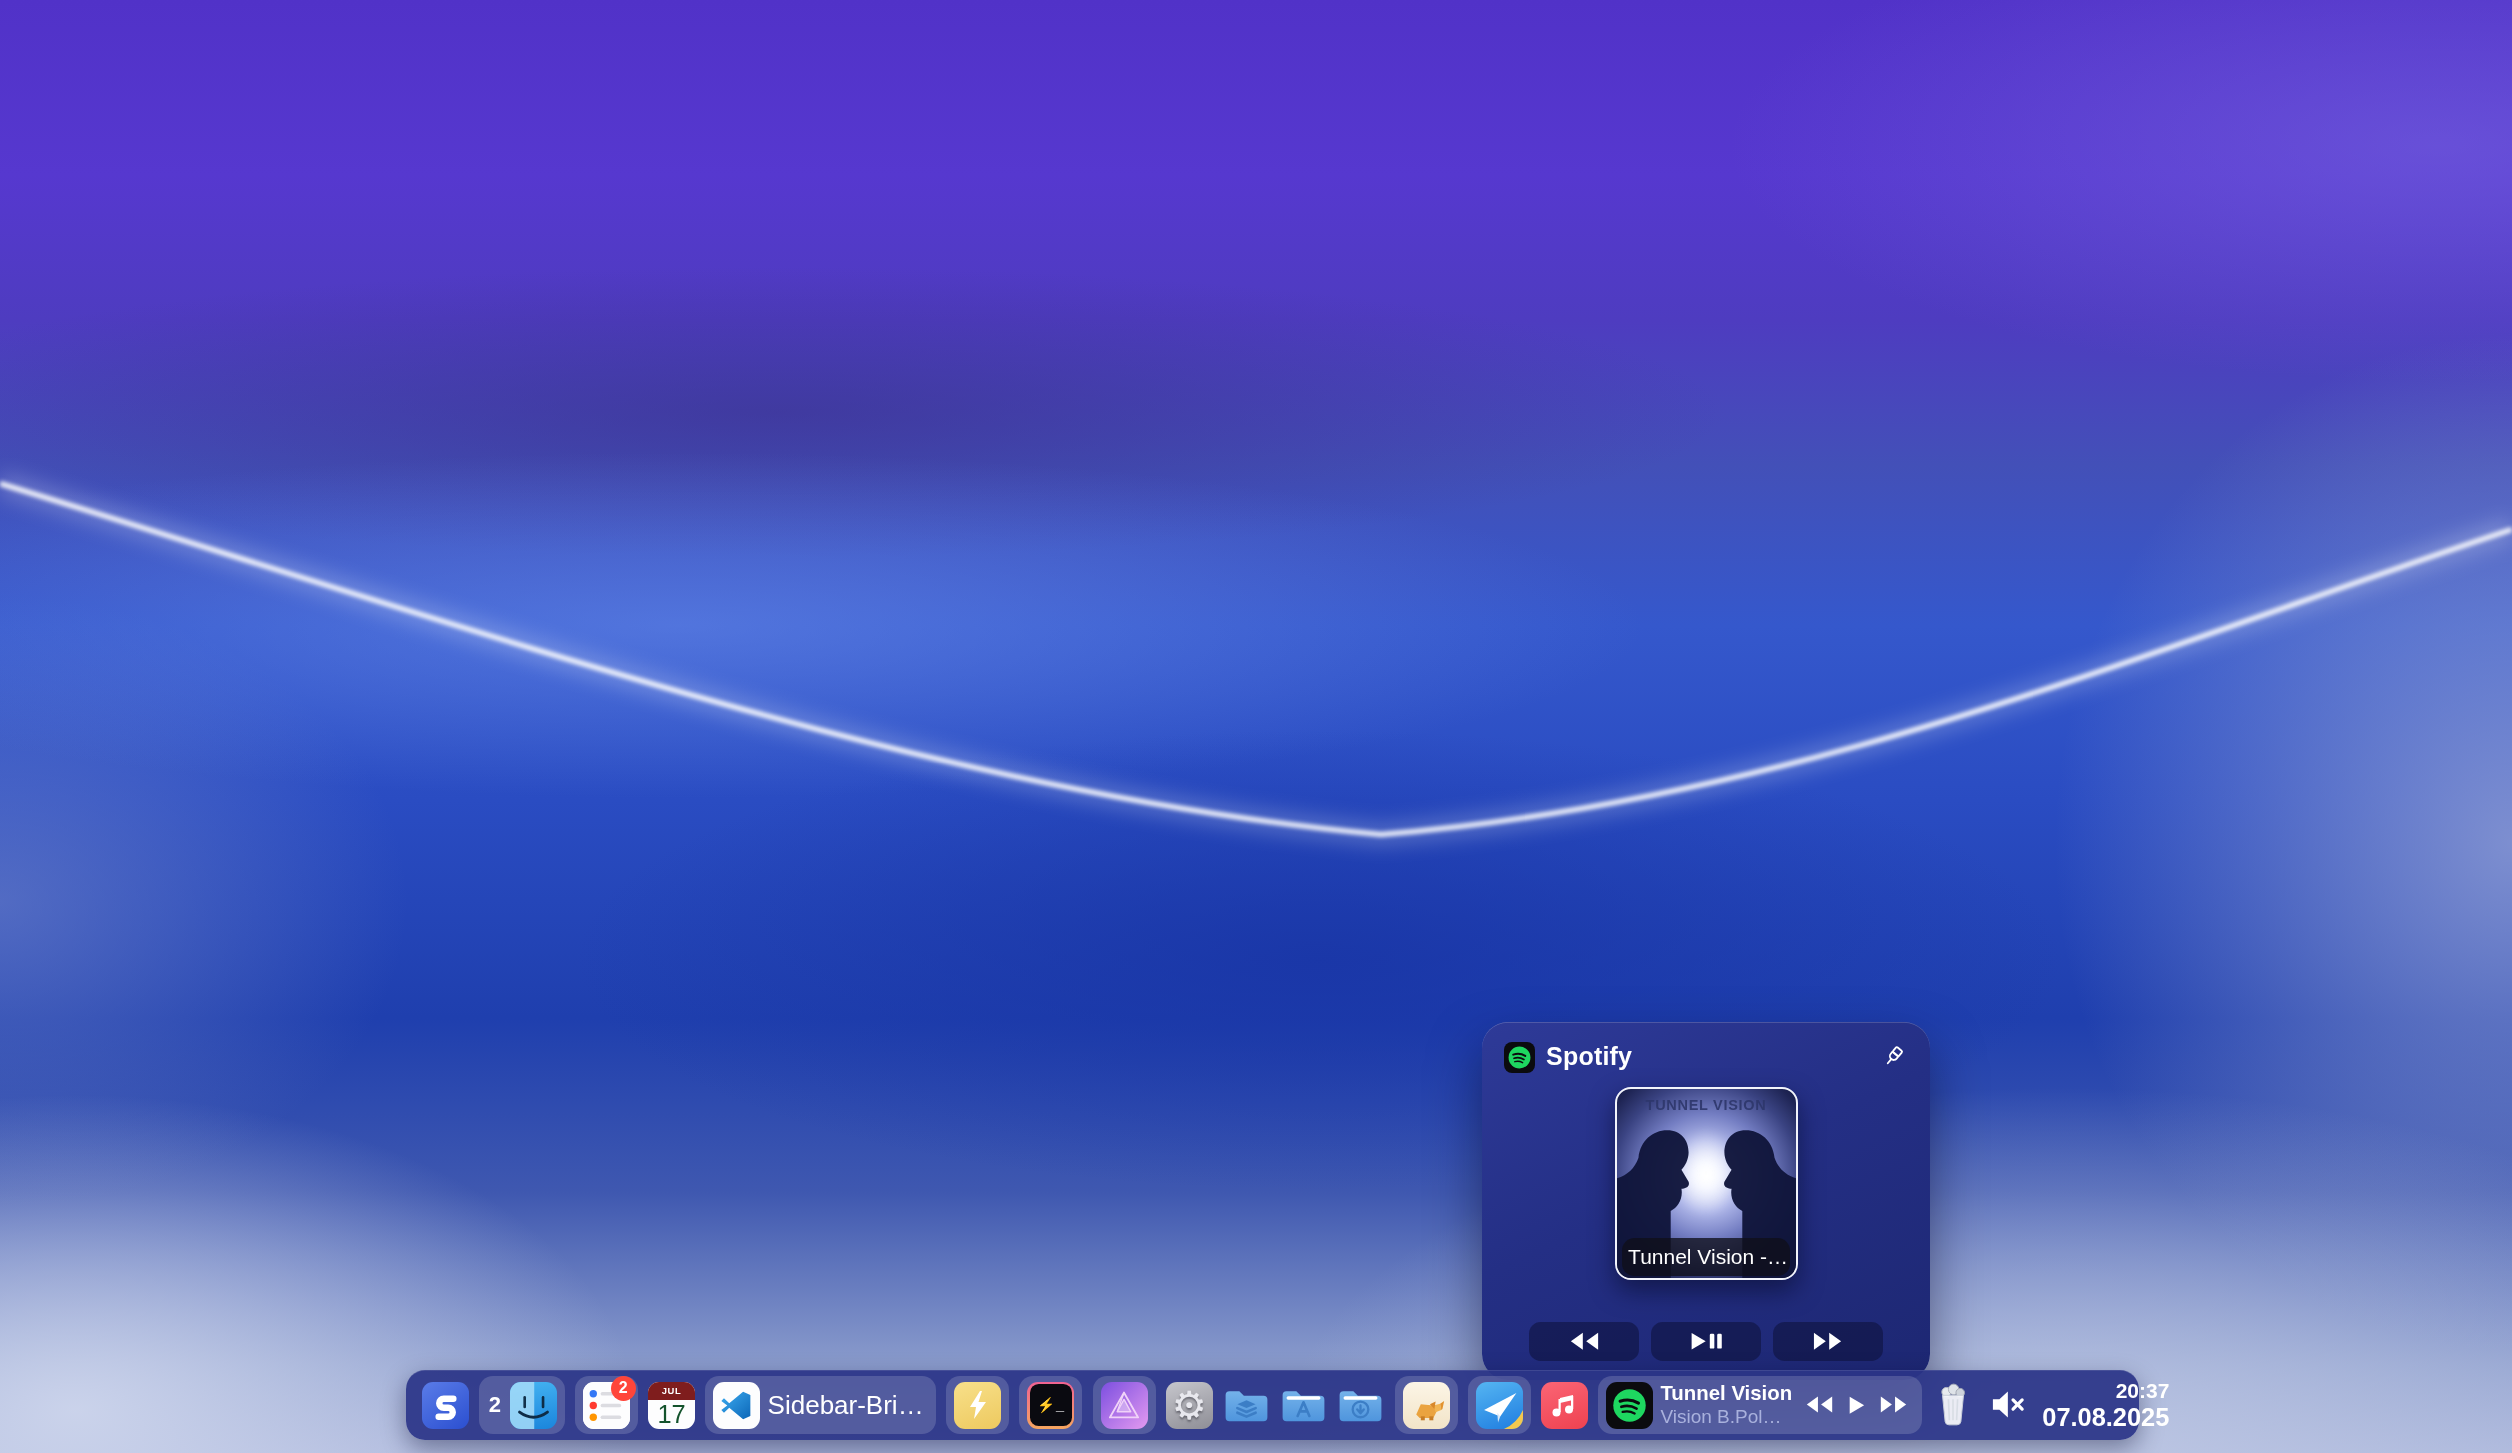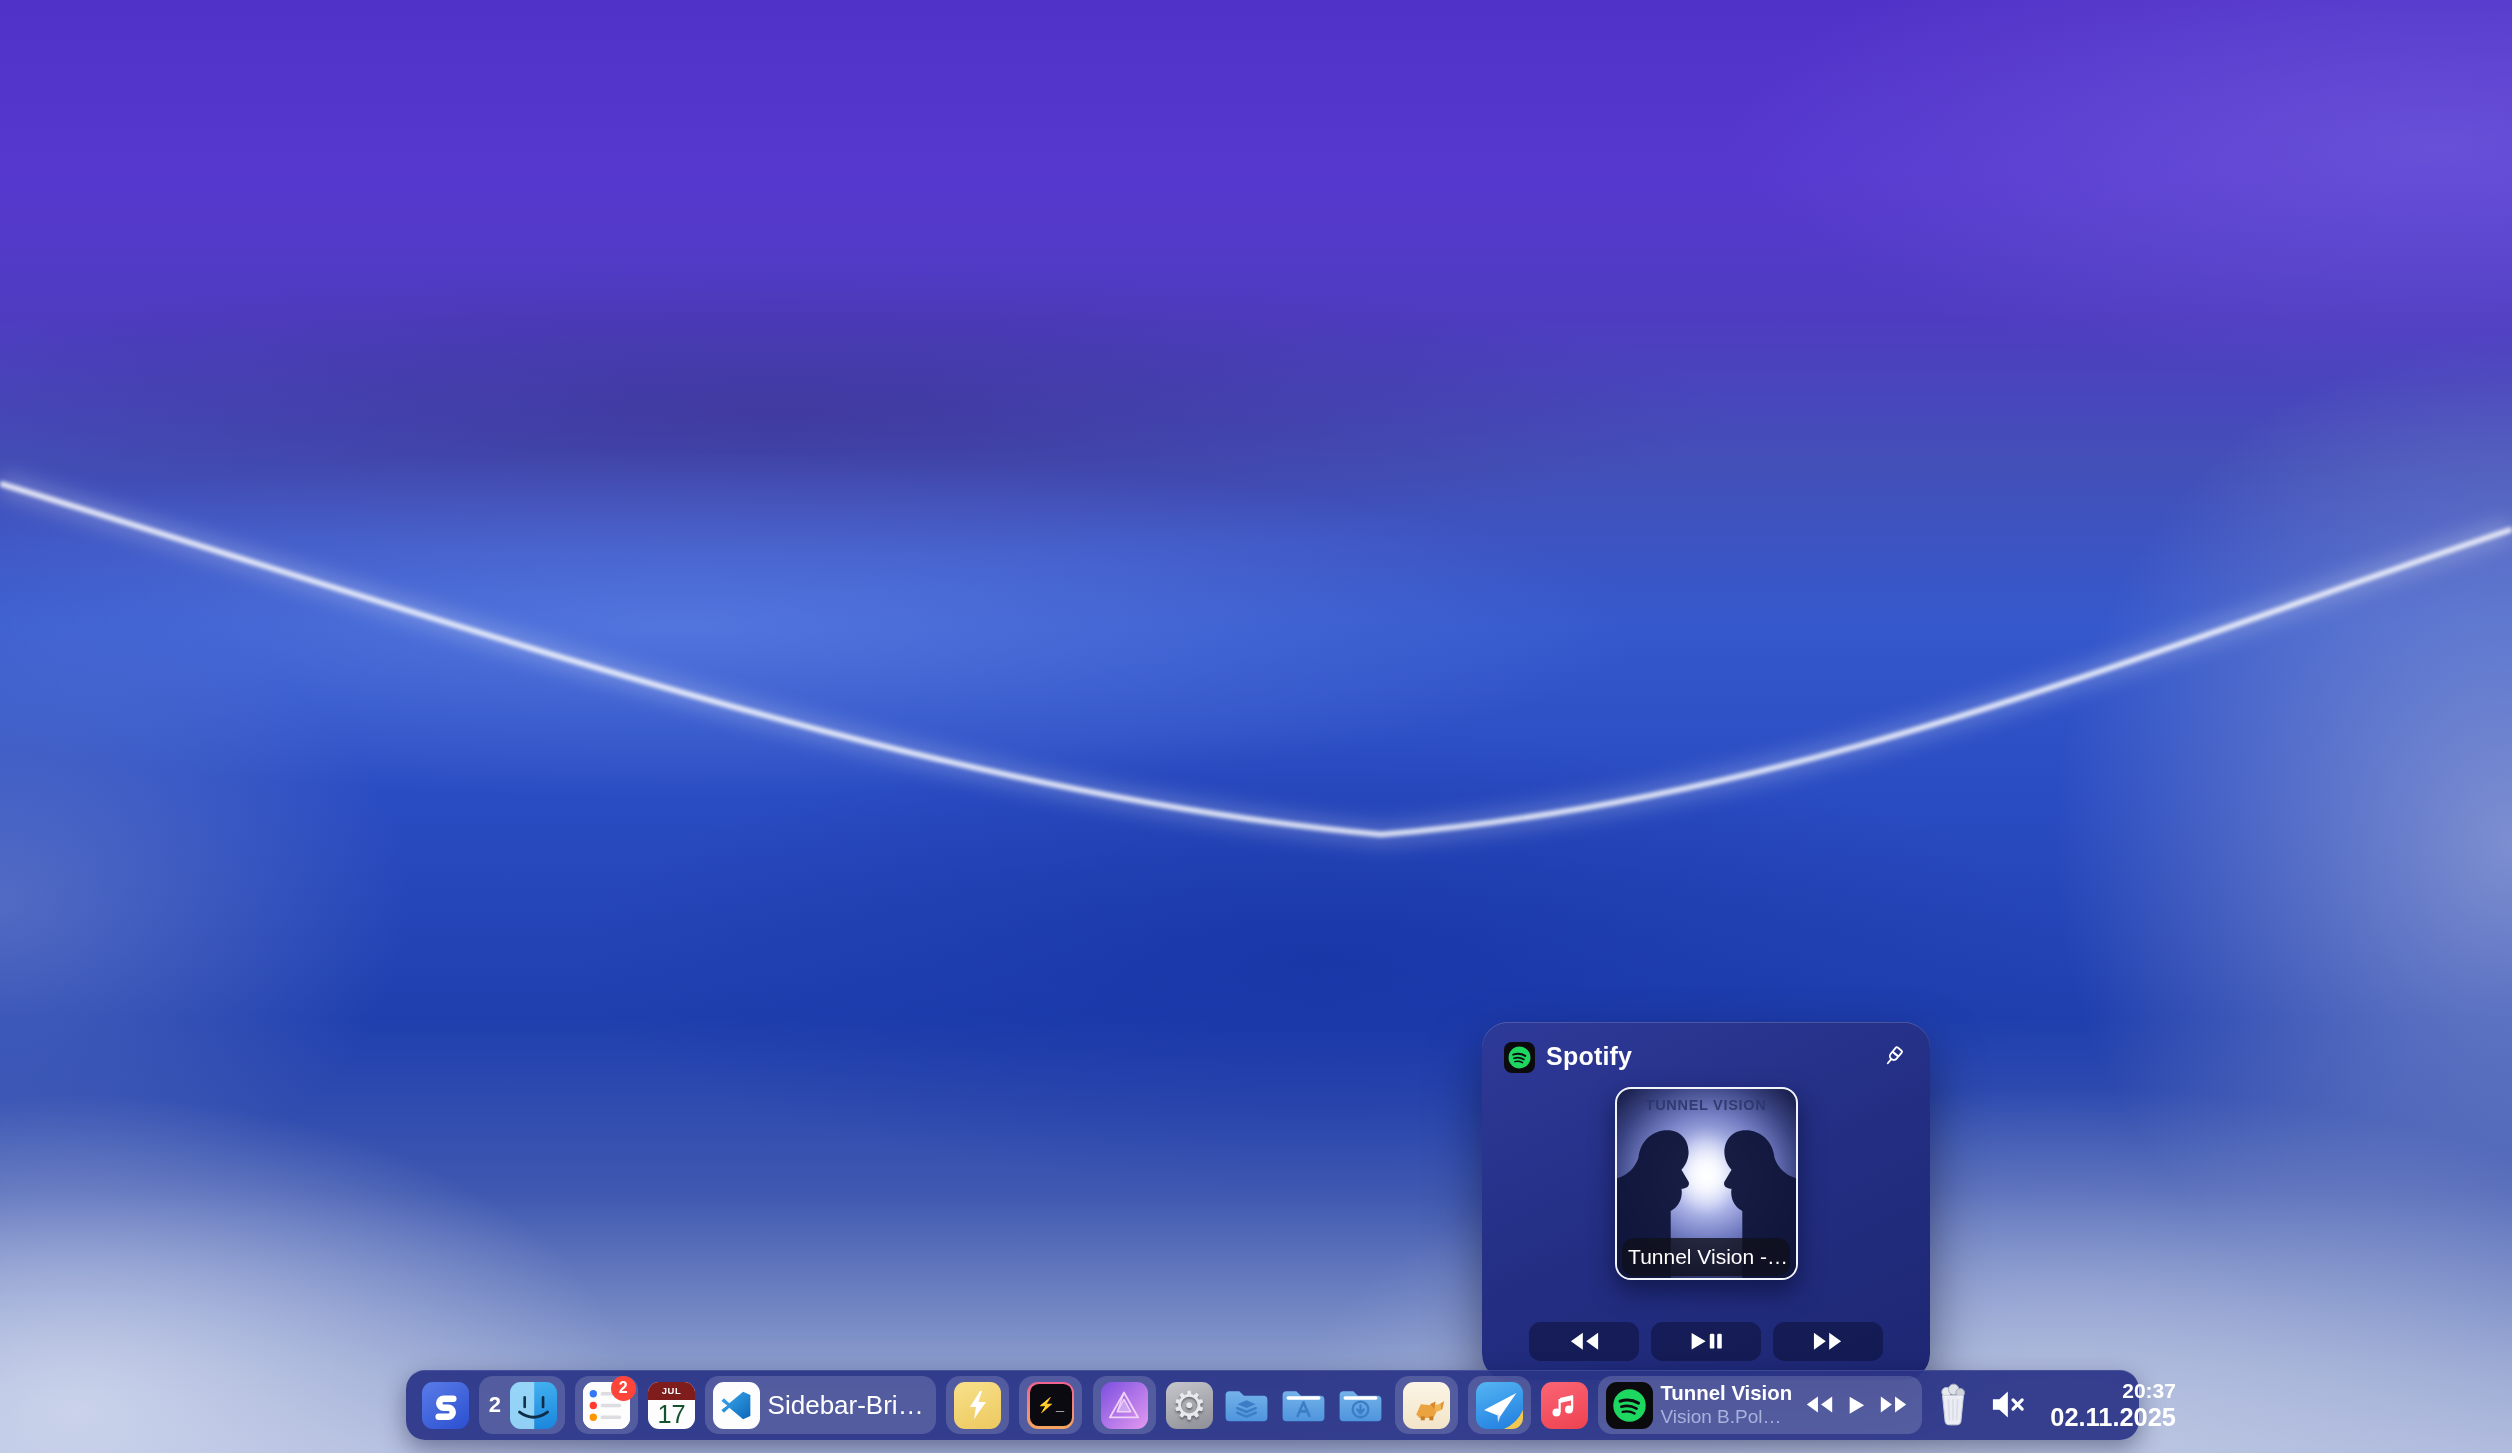--- a/index.html
+++ b/index.html
@@ -77,21 +77,21 @@
   .icon-music{background:linear-gradient(160deg,#fb6575,#ee4250);display:flex;align-items:center;justify-content:center;}
   .icon-spotify{background:#0b0b0e;display:flex;align-items:center;justify-content:center;}
 
   .np-text{display:flex;flex-direction:column;justify-content:center;line-height:1.15;padding-right:2.9px;min-width:124px;}
   .np-title{color:#fff;font-size:20.4px;font-weight:600;white-space:nowrap;}
   .np-artist{color:#a9b1dd;font-size:19px;font-weight:500;white-space:nowrap;}
   .np-controls{display:flex;align-items:center;gap:13px;padding:0 5.8px 0 2.9px;}
   .np-btn{display:flex;align-items:center;justify-content:center;}
 
   .tray{display:flex;align-items:center;gap:14.5px;margin-left:auto;}
-  .clock{display:flex;flex-direction:column;align-items:flex-end;line-height:1.12;color:#fff;margin-left:8px;}
+  .clock{display:flex;flex-direction:column;align-items:flex-end;line-height:1.12;color:#fff;}
   .clock-time{font-size:21px;font-weight:600;}
   .clock-date{font-size:25.4px;font-weight:600;}
 </style>
 </head>
 <body>
 
 <div class="desktop">
   <div class="ridge"></div>
   <div class="waveband"></div>
   <div class="deepblue"></div>
@@ -361,18 +361,18 @@
       </div>
       <div>
         <svg width="39" height="39" viewBox="0 0 60 60">
           <polygon points="6,22 16,22 29,10 29,50 16,38 6,38" fill="#fff"></polygon>
           <line x1="37" y1="23" x2="51" y2="37" stroke="#fff" stroke-width="5" stroke-linecap="round"></line>
           <line x1="51" y1="23" x2="37" y2="37" stroke="#fff" stroke-width="5" stroke-linecap="round"></line>
         </svg>
       </div>
       <div class="clock">
         <span class="clock-time">20:37</span>
-        <span class="clock-date">02.11.2025</span>
+        <span class="clock-date">07.08.2025</span>
       </div>
     </div>
   </div>
 </div>
 
 
 </body></html>

